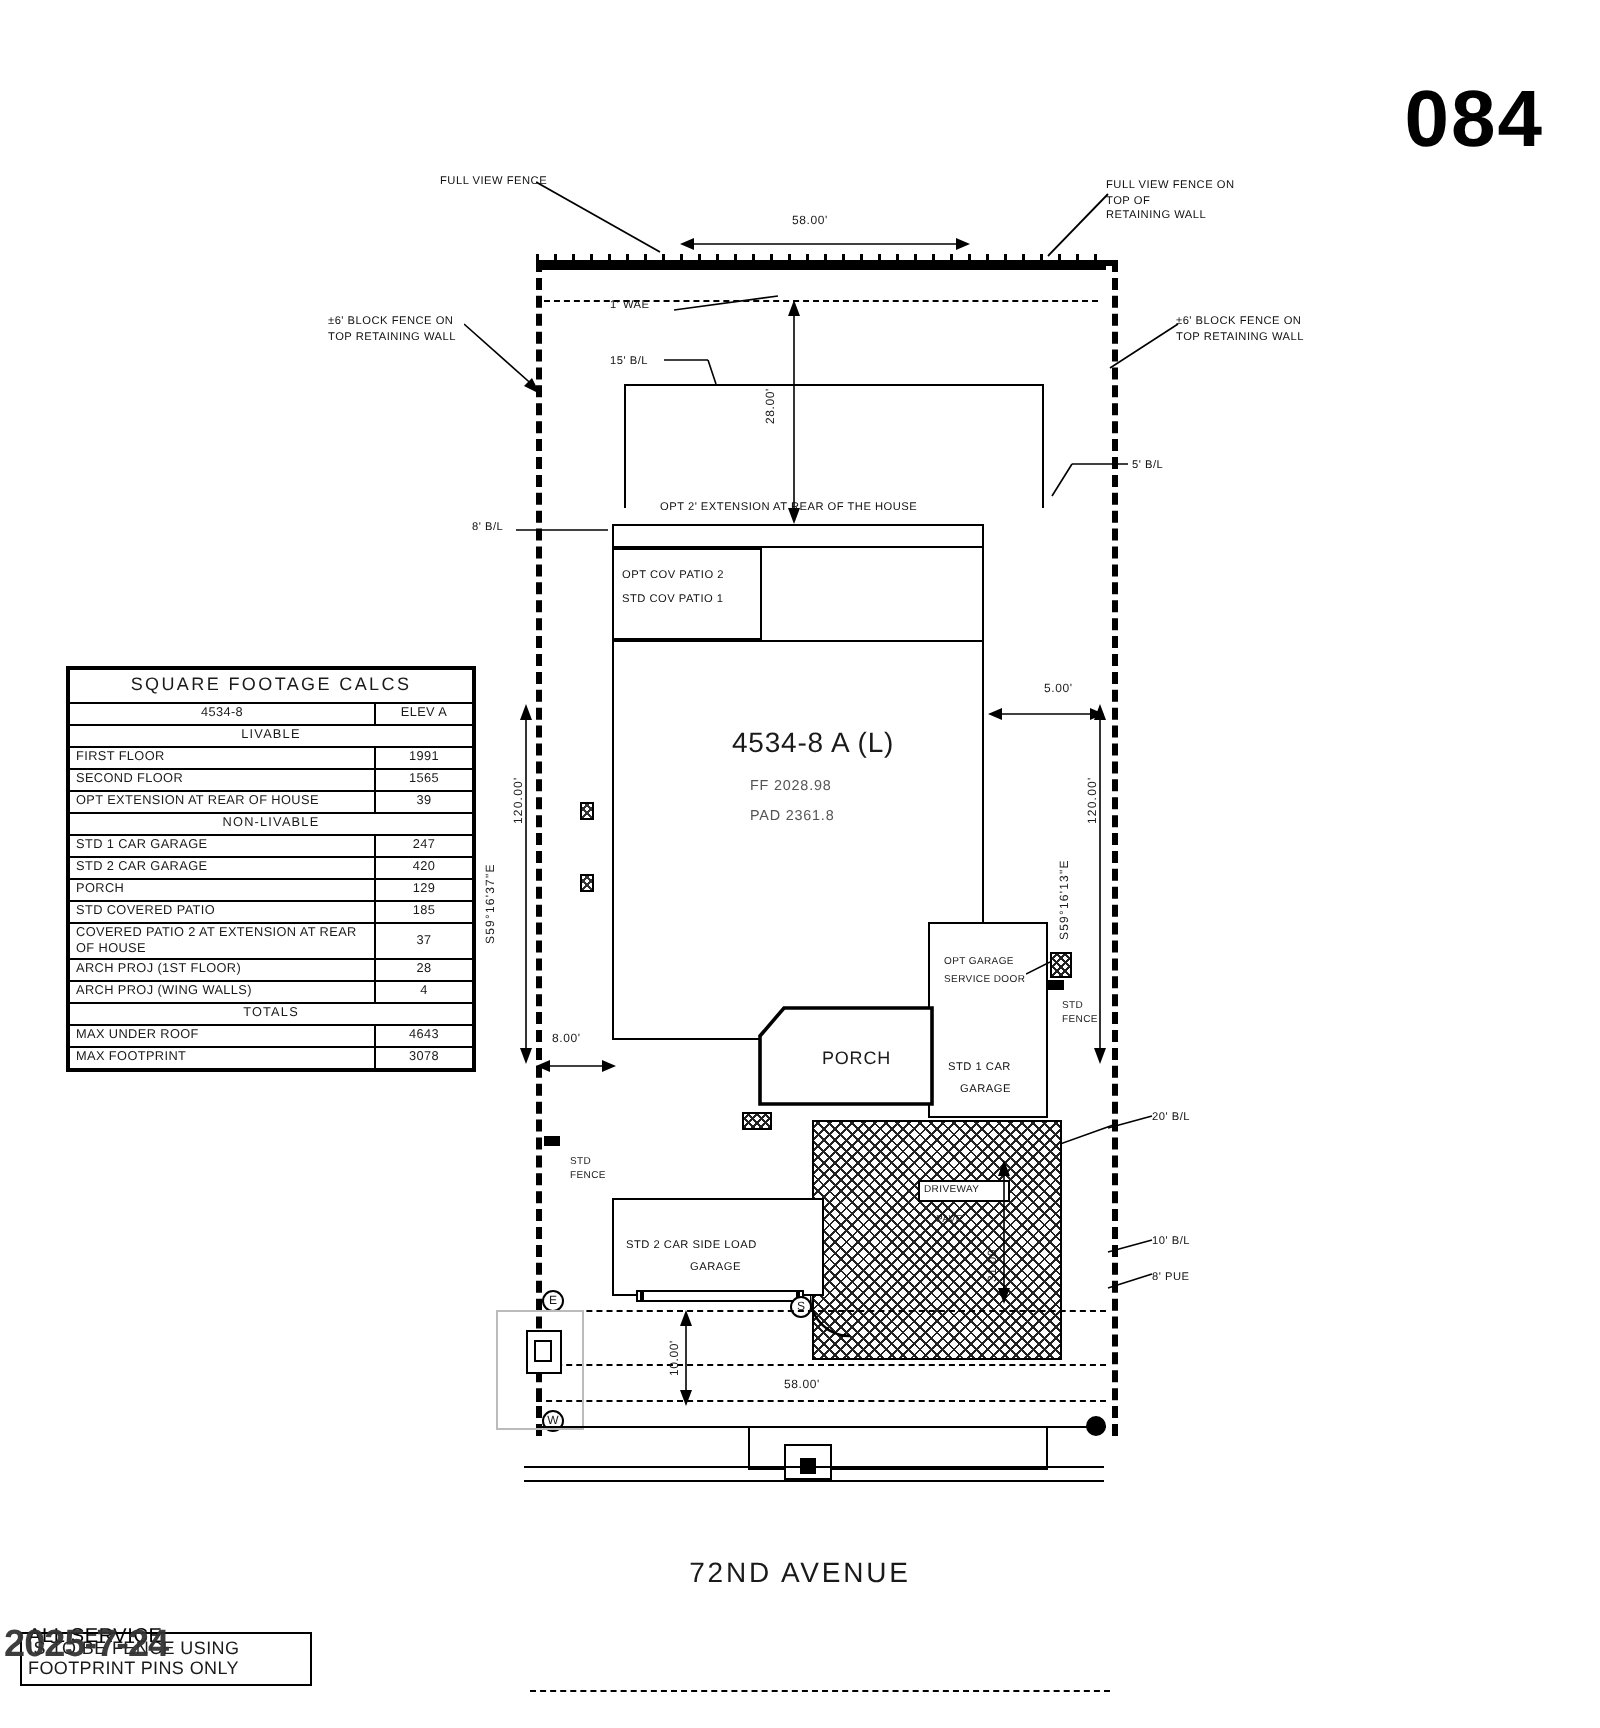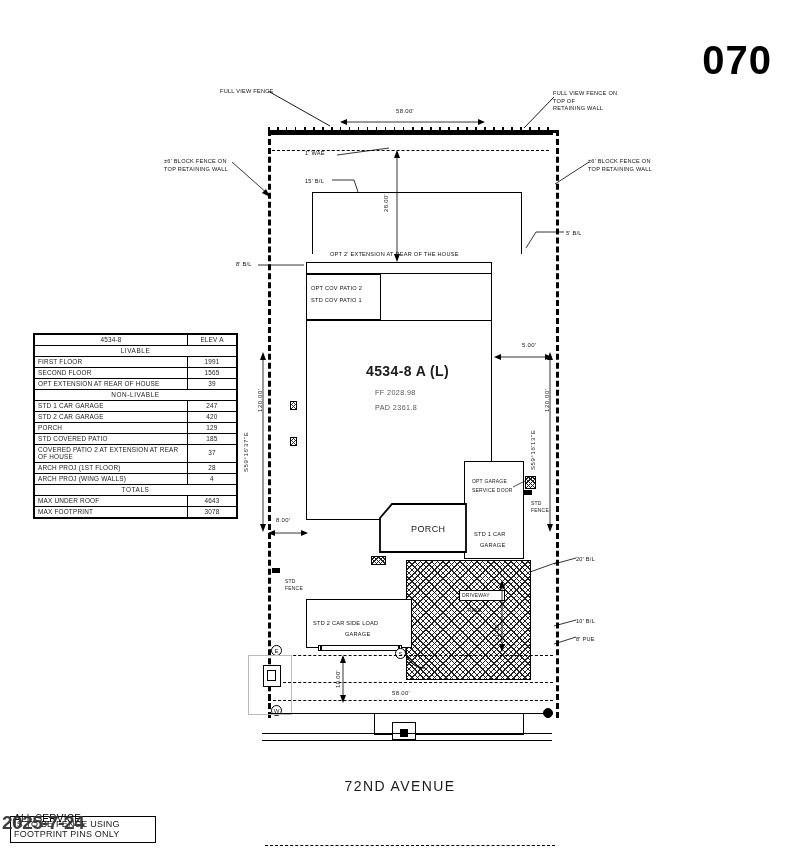--- a/index.html
+++ b/index.html
@@ -100,21 +100,21 @@
   
   .lbl {
     font-size: 5.6px;
     letter-spacing: 0.25px;
     line-height: 1.35;
     color: #111;
     white-space: nowrap;
   }
   .lbl-sm { font-size: 5px; letter-spacing: 0.2px; line-height: 1.3; white-space: nowrap; }
   .lbl-md { font-size: 7.2px; letter-spacing: 0.4px; white-space: nowrap; }
-  .lbl-lg { font-size: 14px; font-weight: bold; letter-spacing: 0.4px; white-space: nowrap; }
+  .lbl-lg { font-size: 14px; font-weight: normal; letter-spacing: 0.4px; white-space: nowrap; }
   .rot90 { transform: rotate(-90deg); transform-origin: left top; }
   .dim { font-size: 6px; letter-spacing: 0.3px; white-space: nowrap; }
 
   
   .driveway-hatch {
     background-color: #fff;
     background-image:
       repeating-linear-gradient(45deg, #222 0 1px, transparent 1px 4px),
       repeating-linear-gradient(-45deg, #222 0 1px, transparent 1px 4px);
     border: 1.4px solid #000;
@@ -188,25 +188,28 @@
     border: 1px solid #000;
     background: #fff;
     box-sizing: border-box;
   }
 </style>
 </head>
 <body>
 
 <div id="page">
 
-  <div class="abs" id="plan-number">070</div>
+  <div class="abs" id="plan-number">084</div>
 
   <div class="abs" id="sqft-table">
     <table>
       <tbody>
+        <tr>
+            <td class="title" colspan="2">SQUARE FOOTAGE CALCS</td>
+          </tr>
         <tr>
           <td class="ctr">4534-8</td>
           <td class="val ctr">ELEV A</td>
         </tr>
         <tr>
             <td class="sect" colspan="2">LIVABLE</td>
           </tr>
         <tr>
           <td>FIRST FLOOR</td>
           <td class="val">1991</td>

